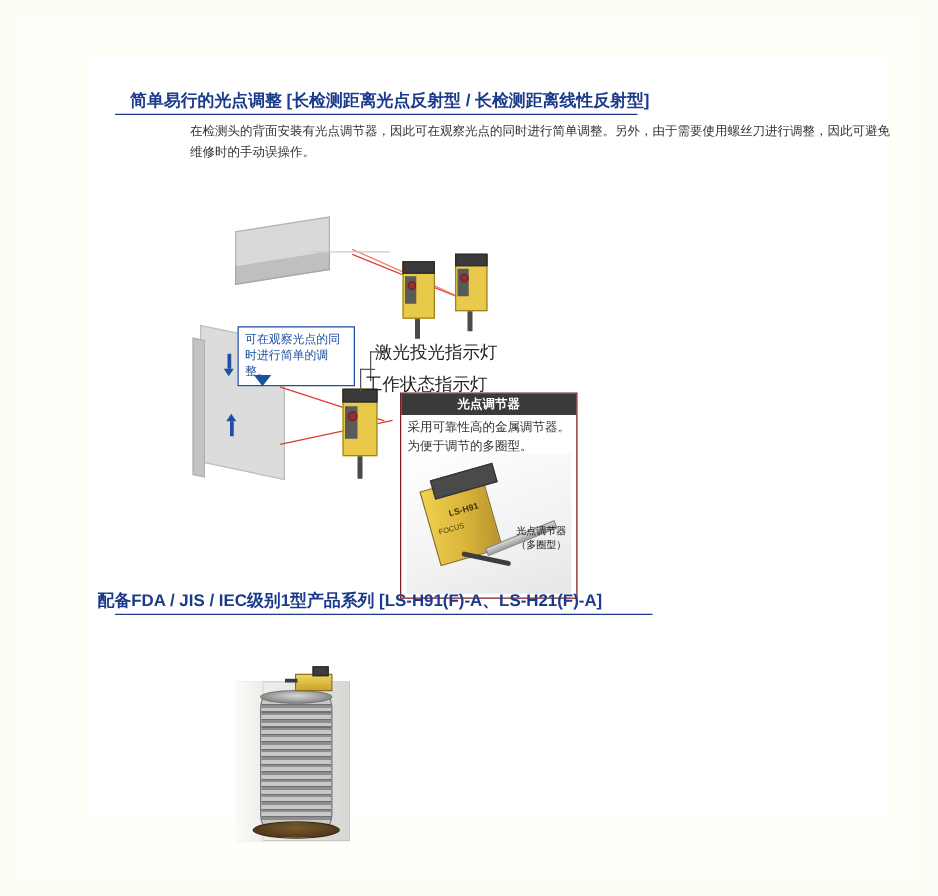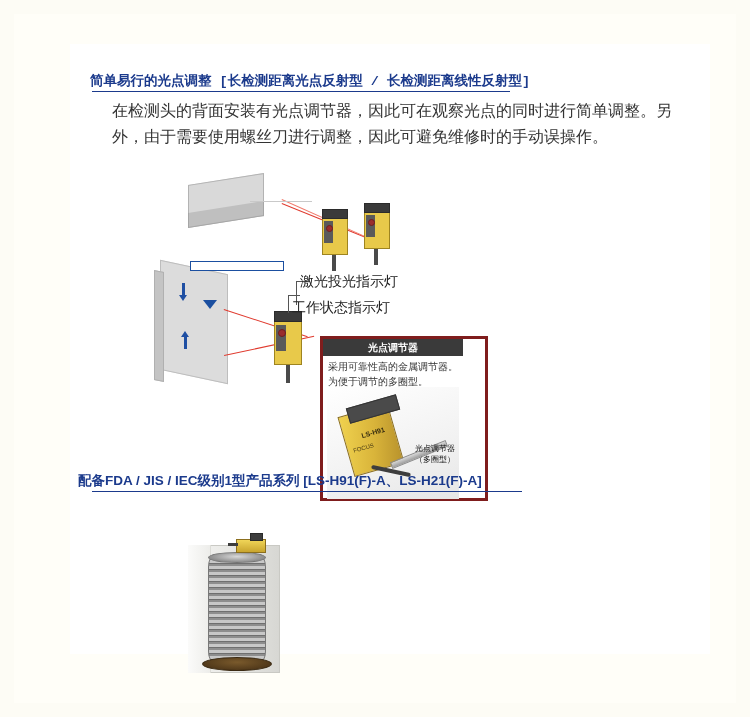--- a/index.html
+++ b/index.html
@@ -51,23 +51,24 @@
   }
   .section-heading .head-main { color: #1b3a8c; }
   .section-heading .head-sub  { color: #1b3a8c; }
   .heading-underline {
     position: absolute;
     height: 1px;
     background: #1b3a8c;
   }
   .section-body {
     position: absolute;
-    font-size: 16px;
+    font-size: 10px;
     line-height: 1.65;
     color: #333333;
+    margin-left: 40px;
   }
 
   
   .illus1 {
     position: absolute;
     left: 80px;
     top: 115px;
     width: 420px;
     height: 320px;
   }
@@ -201,26 +202,25 @@
     font-size: 14px;
     color: #222222;
     white-space: nowrap;
   }
 
   
   .inset {
     position: absolute;
     left: 170px;
     top: 155px;
-    width: 168px;
+    width: 142px;
     height: 165px;
-    border: 3px solid #7f1d1d;
+    border: 1px solid #7f1d1d;
     background: #ffffff;
     box-sizing: border-box;
-    margin-top: 22px;
   }
   .inset-title {
     position: absolute;
     left: 0; top: 0;
     width: 140px;
     height: 17px;
     background: #3a3a3a;
     color: #ffffff;
     font-size: 10px;
     font-weight: bold;
@@ -410,21 +410,21 @@
   }
 </style>
 </head>
 <body>
 
 <div id="page">
   <div class="frame">
 
     <div class="content-card">
 
-      <div class="section-heading" style="left:20px; top:28px;font-family:Liberation Mono, monospace;">
+      <div class="section-heading" style="left:34px; top:28px;">
         <span class="head-main">简单易行的光点调整 </span><span class="head-sub">[长检测距离光点反射型 / 长检测距离线性反射型]</span>
       </div>
       <div class="heading-underline" style="left:22px; top:47px; width:418px;"></div>
 
       <div class="section-body" style="left:42px; top:54px; width:560px;">在检测头的背面安装有光点调节器，因此可在观察光点的同时进行简单调整。另外，由于需要使用螺丝刀进行调整，因此可避免维修时的手动误操作。</div>
 
       <div class="illus1">
 
         <div class="grey-box-top"></div>
         <div class="grey-box-top-side"></div>
@@ -466,20 +466,21 @@
         <div class="small-label" style="left:150px; top:114px;">激光投光指示灯</div>
 
         <div class="leader" style="left:138px; top:136px; width:1px; height:18px;"></div>
         <div class="leader" style="left:138px; top:136px; width:12px; height:1px;"></div>
         <div class="small-label" style="left:142px; top:140px;">工作状态指示灯</div>
 
 
         <div class="leader" style="left:100px; top:42px; width:62px; height:1px; background:#c9c9c9;"></div>
 
         <div class="callout" style="left:40px; top:102px; width:94px;">
+          <span>可在观察光点的同时进行简单的调整。</span>
           <span class="tail" style="left:12px; top:38px; border-left:7px solid transparent; border-right:7px solid transparent; border-top:9px solid #1b4fa0;"></span>
         </div>
 
         <div class="inset">
           <div class="inset-title">光点调节器</div>
           <div class="inset-text">采用可靠性高的金属调节器。为便于调节的多圈型。</div>
           <div class="inset-photo">
             <div class="device-body"></div>
             <div class="device-top"></div>
             <div class="device-label">LS-H91</div>

